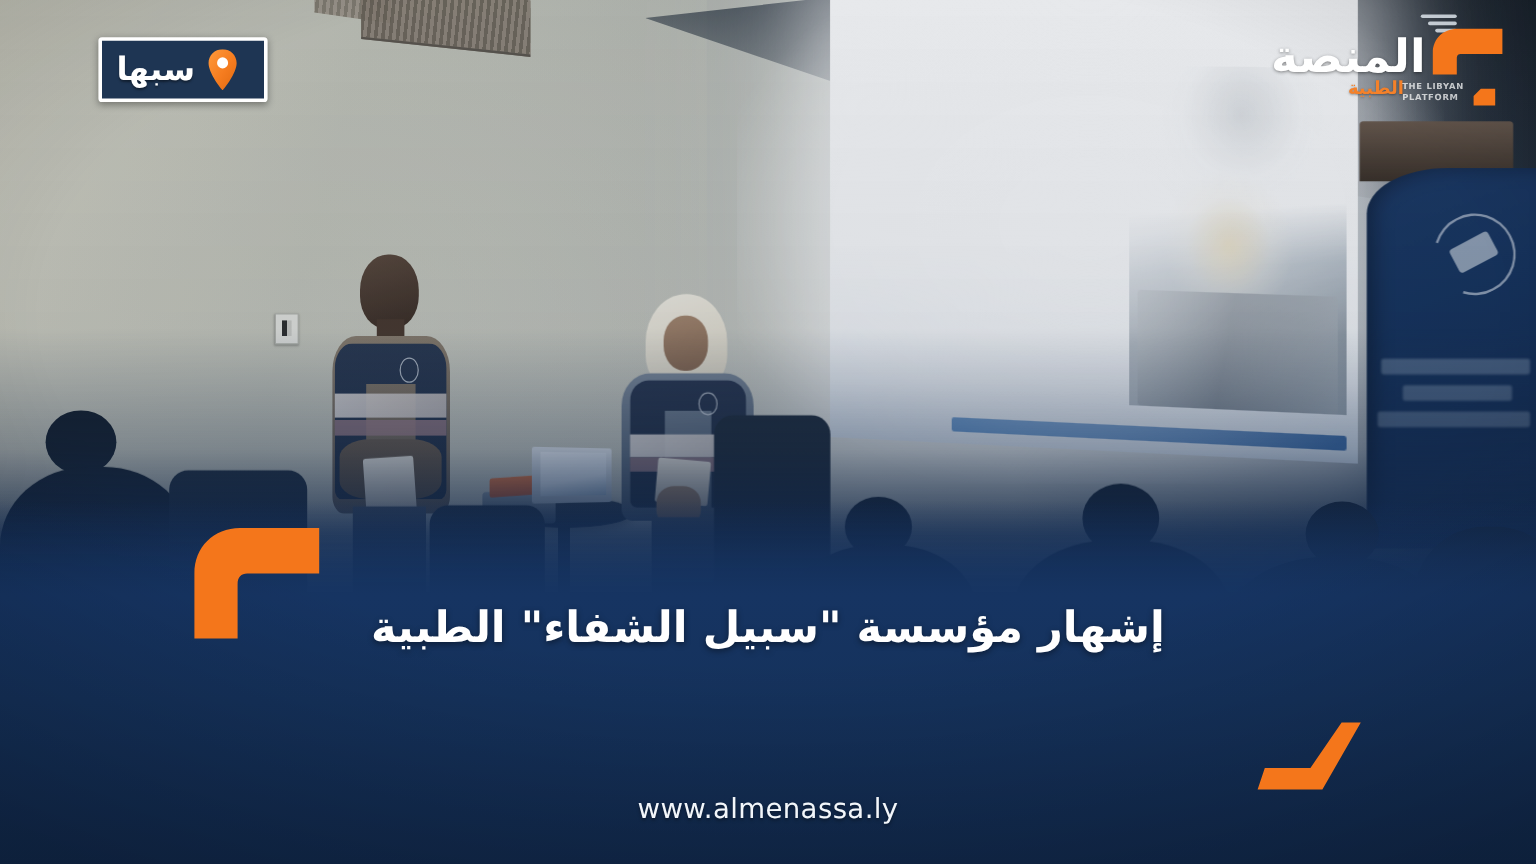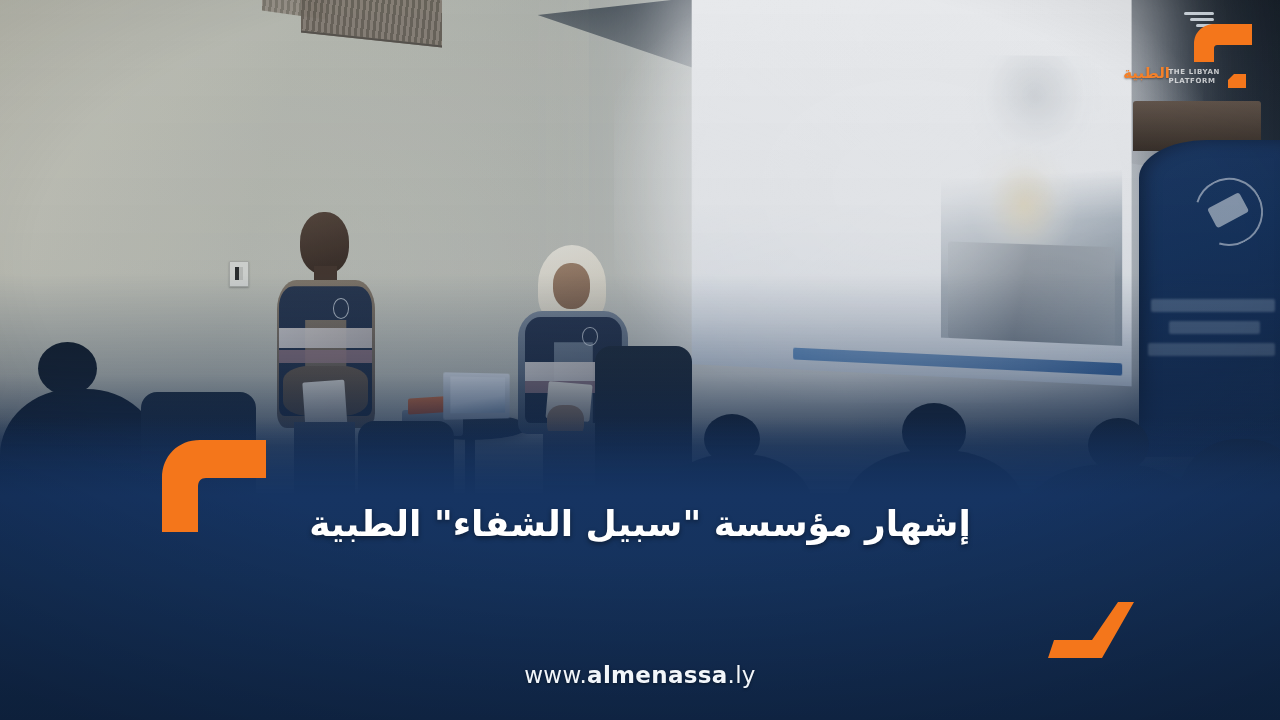--- a/index.html
+++ b/index.html
@@ -360,21 +360,21 @@
   .brk-br { position:absolute; left:1046px; top:600px; width:92px; height:62px; }
 
   
   .site {
     position:absolute; left:0; right:0; bottom:32px;
     text-align:center; direction:ltr;
     color:#f2f6fa; font-size:23px; letter-spacing:.3px;
     font-weight:400;
     text-shadow:0 1px 3px rgba(0,0,0,.4);
   }
-  .site b { font-weight:700; }
+  .site b { font-weight:400; }
 </style>
 </head>
 <body>
 
 <div id="frame">
 
   <div class="scene">
     <div class="wall"></div>
     <div class="wall-left"></div>
     <div class="wall-right"></div>
@@ -443,27 +443,44 @@
     <div class="aud" style="left:66.0%; top:62.5%; width:14%;   height:17%;"></div>
     <div class="aud head" style="left:85.0%; top:58.0%; width:4.8%;  height:7.6%;"></div>
     <div class="aud" style="left:80.0%; top:64.5%; width:14%;   height:16%;"></div>
     <div class="aud" style="left:92.0%; top:61.0%; width:10%;   height:18%;"></div>
   </div>
 
   <div class="grade"></div>
   <div class="grade2"></div>
   <div class="vignette"></div>
 
+  <div class="loc-badge">
+    <span class="pin">
+      <svg viewBox="0 0 25 34" xmlns="http://www.w3.org/2000/svg">
+        <defs>
+          <linearGradient id="pg" x1="0" y1="0" x2="1" y2="1">
+            <stop offset="0%" stop-color="#ff9a3c"></stop>
+            <stop offset="55%" stop-color="#f57c1f"></stop>
+            <stop offset="100%" stop-color="#e06a12"></stop>
+          </linearGradient>
+        </defs>
+        <path d="M12.5 0C5.9 0 .8 5.1.8 11.6c0 8.3 10 21 11.2 22.1.3.3.7.3 1 0 1.2-1.1 11.2-13.8 11.2-22.1C24.2 5.1 19.1 0 12.5 0z" fill="url(#pg)"></path>
+        <circle cx="12.5" cy="11.4" r="4.6" fill="#ffffff"></circle>
+      </svg>
+    </span>
+    <span class="loc-text">سبها</span>
+  </div>
 
   <div class="logo">
     <div class="logo-lines">
       <i></i>
         <i></i>
         <i></i>
     </div>
+    <div class="logo-wordmark">المنصة</div>
     <div class="logo-sub">الطبية</div>
     <div class="logo-sub-en">
       <div>THE LIBYAN</div>
       <div>PLATFORM</div>
     </div>
     <svg class="logo-mark" viewBox="0 0 72 76" xmlns="http://www.w3.org/2000/svg">
       <path d="M6 44 L6 26 C6 14 15 6 27 6 L64 6 L64 27 L30 27 C27 27 26 28 26 31 L26 44 Z" fill="#f4761b"></path>
       <path d="M46 56 L58 56 L58 70 L40 70 L40 62 Z" fill="#f4761b"></path>
     </svg>
   </div>

